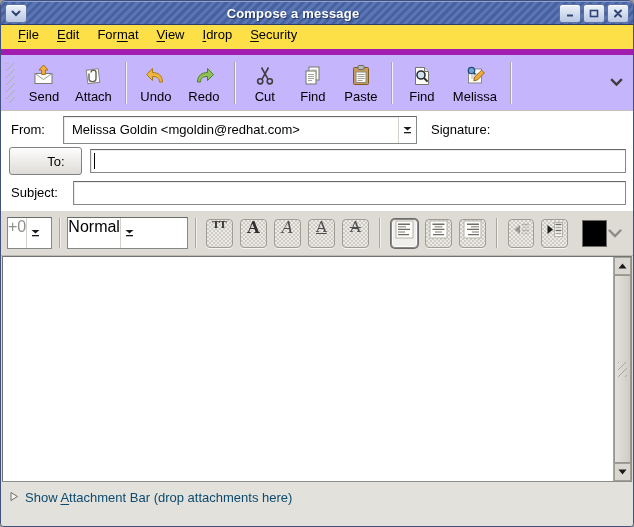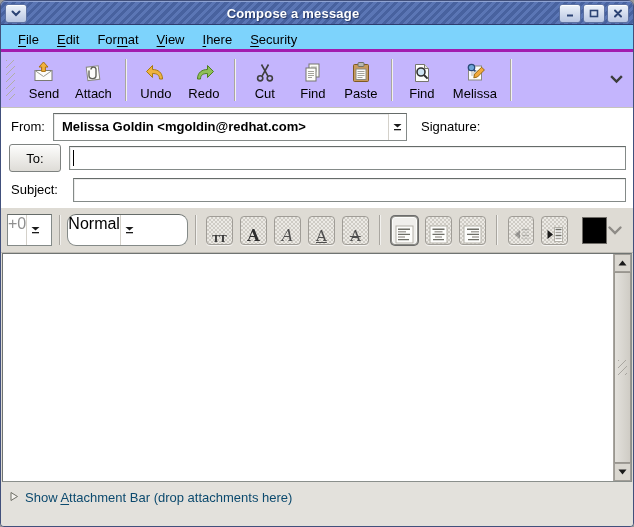--- a/index.html
+++ b/index.html
@@ -9,66 +9,66 @@
   
   .titlebar{height:24px;flex:0 0 24px;display:flex;align-items:center;
     background:repeating-linear-gradient(135deg,#5b76b5 0 3px,#48629f 3px 6px);
     box-shadow:inset 0 1px 0 #8fa3d2, inset 0 -1px 0 #2c3c6e;padding:0 3px;}
   .tb-btn{width:20px;height:17px;border:1px solid #5d72a2;border-radius:3px;
     background:linear-gradient(#eef3fa,#b9c6e2);display:flex;align-items:center;justify-content:center;
     box-shadow:inset 0 1px 0 #fff;margin:0 1px;}
   .tb-title{flex:1;text-align:center;color:#fff;font-weight:bold;font-size:13px;
     text-shadow:1px 1px 1px #24345f;letter-spacing:.2px;}
   
-  .menubar{height:24px;flex:0 0 24px;display:flex;align-items:flex-end;background:#7dd3fc;
-    border-bottom:3px solid #a21caf;padding-left:8px;font-size:13px;}
+  .menubar{height:24px;flex:0 0 24px;display:flex;align-items:flex-start;background:#fde047;
+    border-bottom:6px solid #a21caf;padding-left:8px;font-size:13px;}
   .menu-item{padding:2px 9px;color:#000;}
   .mn{text-decoration:underline;text-underline-offset:2px;}
   
   .toolbar{height:55px;flex:0 0 55px;display:flex;align-items:center;background:#c4b5fd;
     border-bottom:1px solid #c6c3bc;padding:0 4px;}
   .handle{width:9px;height:40px;margin:0 5px 0 1px;
     background:repeating-linear-gradient(135deg,#b1aea6 0 1px,transparent 1px 5px);}
   .tbtn{display:flex;flex-direction:column;align-items:center;justify-content:center;
     padding:3px 7px 1px 7px;border-radius:3px;min-width:34px;}
   .tbtn .lbl{font-size:13px;color:#000;margin-top:1px;white-space:nowrap;}
   .tsep{width:1px;height:42px;background:#a9a6a0;box-shadow:1px 0 0 #f2f1ee;margin:0 6px;}
   .tb-overflow{margin-left:auto;margin-right:6px;}
   
   .headers{flex:0 0 96px;background:#ffffff;display:flex;flex-direction:column;justify-content:space-evenly;padding:2px 0;}
   .hrow{display:flex;align-items:center;height:30px;padding:0 7px 0 10px;font-size:13px;}
   .hlabel{color:#000;}
   .combo{display:flex;align-items:stretch;height:26px;background:#fff;border:1px solid #848a88;
     border-top-color:#656b69;box-shadow:inset 1px 1px 0 rgba(0,0,0,.08);}
   .combo .cval{flex:1;display:flex;align-items:center;padding-left:8px;font-size:13px;color:#000;white-space:nowrap;overflow:hidden;}
   .cmb-arrow{flex:0 0 17px;display:flex;align-items:center;justify-content:center;border-left:1px solid #d4d1ca;background:#fff;}
-  .from-combo{width:352px;font-weight:bold;}
+  .from-combo{width:352px;margin-left:10px;}
   .sig-combo{flex:1;margin-left:8px;}
   .from-label{width:42px;}
   .sig-label{margin-left:14px;}
   .gbtn{height:26px;background:linear-gradient(#fdfdfc,#dedcd7);border:1px solid #7e8280;border-radius:3px;
     box-shadow:inset 0 1px 0 #fff;display:flex;align-items:center;justify-content:center;font-size:13px;color:#000;}
-  .to-btn{width:50px;margin-left:-2px;}
+  .to-btn{width:50px;margin-left:-2px;padding-left:21px;}
   .entry-wrap{flex:1;position:relative;height:24px;margin-left:8px;}
   .entry{width:100%;height:100%;box-sizing:border-box;border:1px solid #848a88;border-top-color:#656b69;
     background:#fff;font-family:"Liberation Sans",sans-serif;font-size:13px;padding:0 4px;outline:none;
     box-shadow:inset 1px 1px 0 rgba(0,0,0,.08);}
   .caret{position:absolute;left:4px;top:4px;width:1px;height:16px;background:#000;}
   .subj-label{width:54px;}
   
   .fmtbar{flex:0 0 44px;display:flex;align-items:center;background:#dedbd4;padding:0 6px;
     border-bottom:1px solid #bdbab3;}
   .fcombo{height:30px;background:#fff;border:1px solid #848a88;border-top-color:#656b69;display:flex;align-items:stretch;}
   .fsize{width:47px;}
   .fsize .cval{justify-content:center;padding-left:0;color:#8f8f8f;}
-  .fstyle{width:128px;border-radius:9px;}
+  .fstyle{width:128px;}
   .fsep{width:1px;height:30px;background:#a9a6a0;box-shadow:1px 0 0 #f2f1ee;margin:0 7px;}
   .checker{background:repeating-conic-gradient(#eceae5 0% 25%, #cfccc5 0% 50%) 0 0 / 4px 4px;}
   .fbtn{width:27px;height:27px;border:1px solid #a09d97;border-radius:4px;margin:0 3.5px;
-    display:flex;align-items:flex-end;justify-content:center;box-shadow:0 1px 0 #f4f3f0;}
+    display:flex;align-items:flex-start;justify-content:center;box-shadow:0 1px 0 #f4f3f0;}
   .fbtn.sel{box-shadow:0 0 0 1px #6c6c6c, inset 0 0 0 1px #fdfdfc;background:#f0efec;border-color:#8a8a84;}
   .glyph{font-family:"DejaVu Serif",serif;color:#3a3a3a;line-height:1;}
   .g-tt{font-size:10px;font-weight:bold;letter-spacing:0;}
   .g-b{font-size:16px;font-weight:bold;color:#2e2e2e;}
   .g-i{font-size:16px;font-style:italic;color:#4c4c4c;}
   .g-u{font-size:15px;text-decoration:underline;color:#4c4c4c;}
   .g-s{font-size:15px;text-decoration:line-through;color:#4c4c4c;}
   .swatch{width:25px;height:25px;background:#000;border:1px solid #6e6b66;margin-left:10px;}
   .fmt-overflow{margin-left:auto;margin-right:4px;}
   .dim{opacity:.38;filter:grayscale(60%);}
@@ -122,21 +122,21 @@
           </svg>
       </span>
     </div>
   </div>
 
   <div class="menubar">
     <span class="menu-item"><span class="mn">F</span><span>ile</span></span>
     <span class="menu-item"><span class="mn">E</span><span>dit</span></span>
     <span class="menu-item"><span>For</span><span class="mn">m</span><span>at</span></span>
     <span class="menu-item"><span class="mn">V</span><span>iew</span></span>
-    <span class="menu-item"><span class="mn">I</span><span>here</span></span>
+    <span class="menu-item"><span class="mn">I</span><span>drop</span></span>
     <span class="menu-item"><span class="mn">S</span><span>ecurity</span></span>
   </div>
 
   <div class="toolbar">
     <div class="handle"></div>
 
     <div class="tbtn">
       <span>
         <svg width="24" height="24" viewBox="0 0 24 24">
           <rect x="3" y="9.5" width="17" height="10" fill="#fcfcfa" stroke="#7a7a72"></rect>

